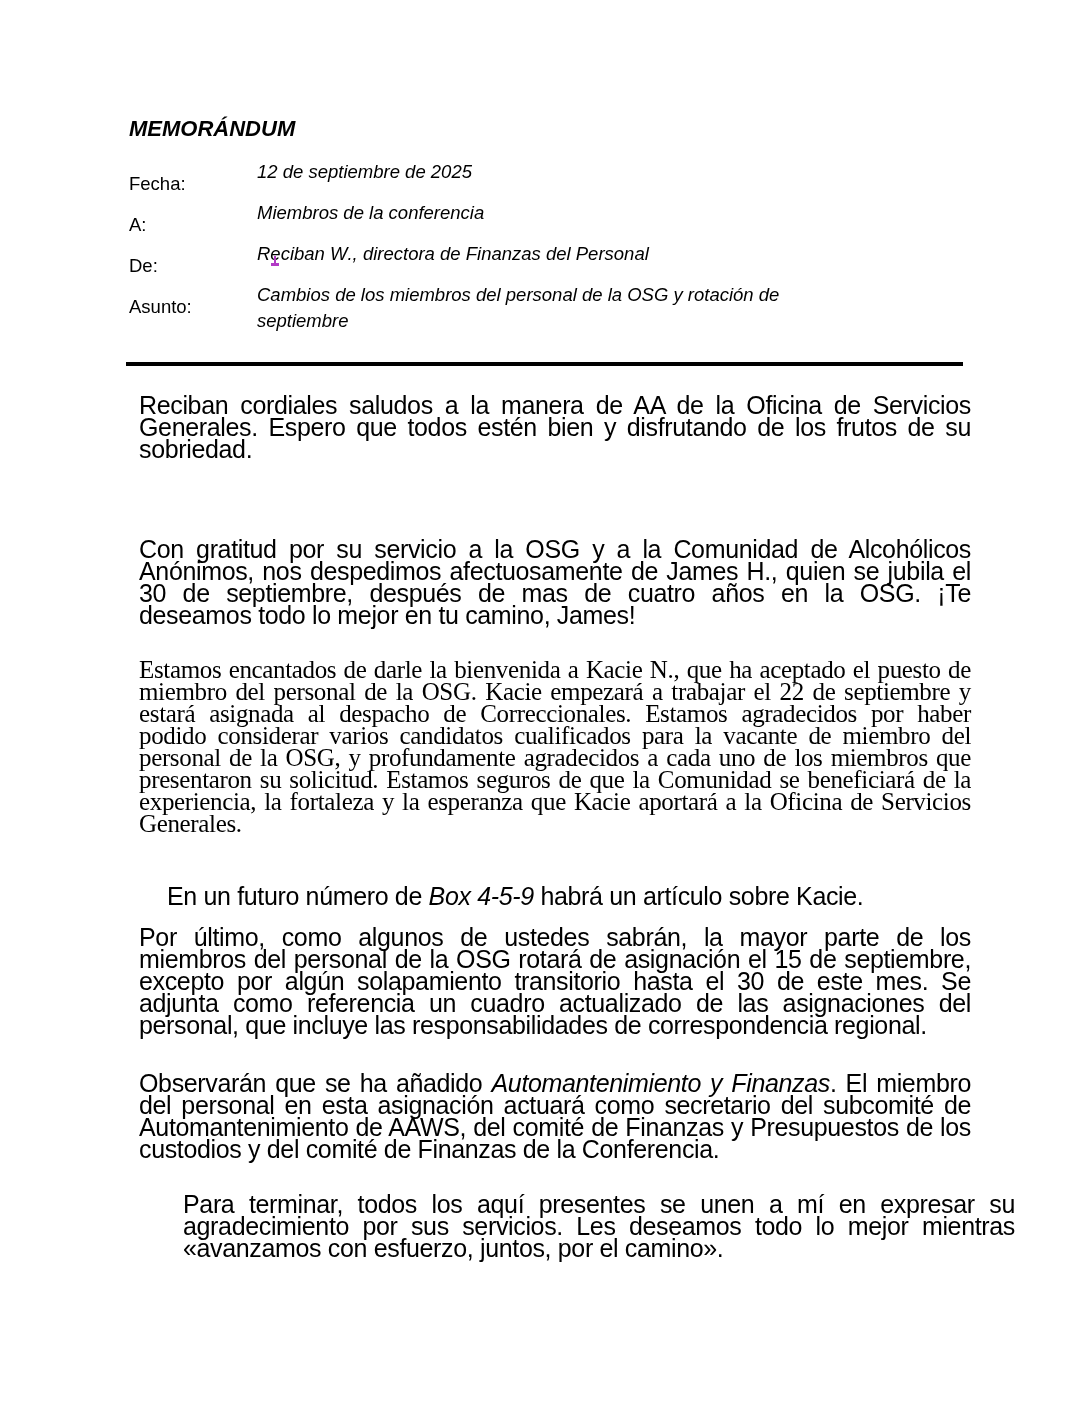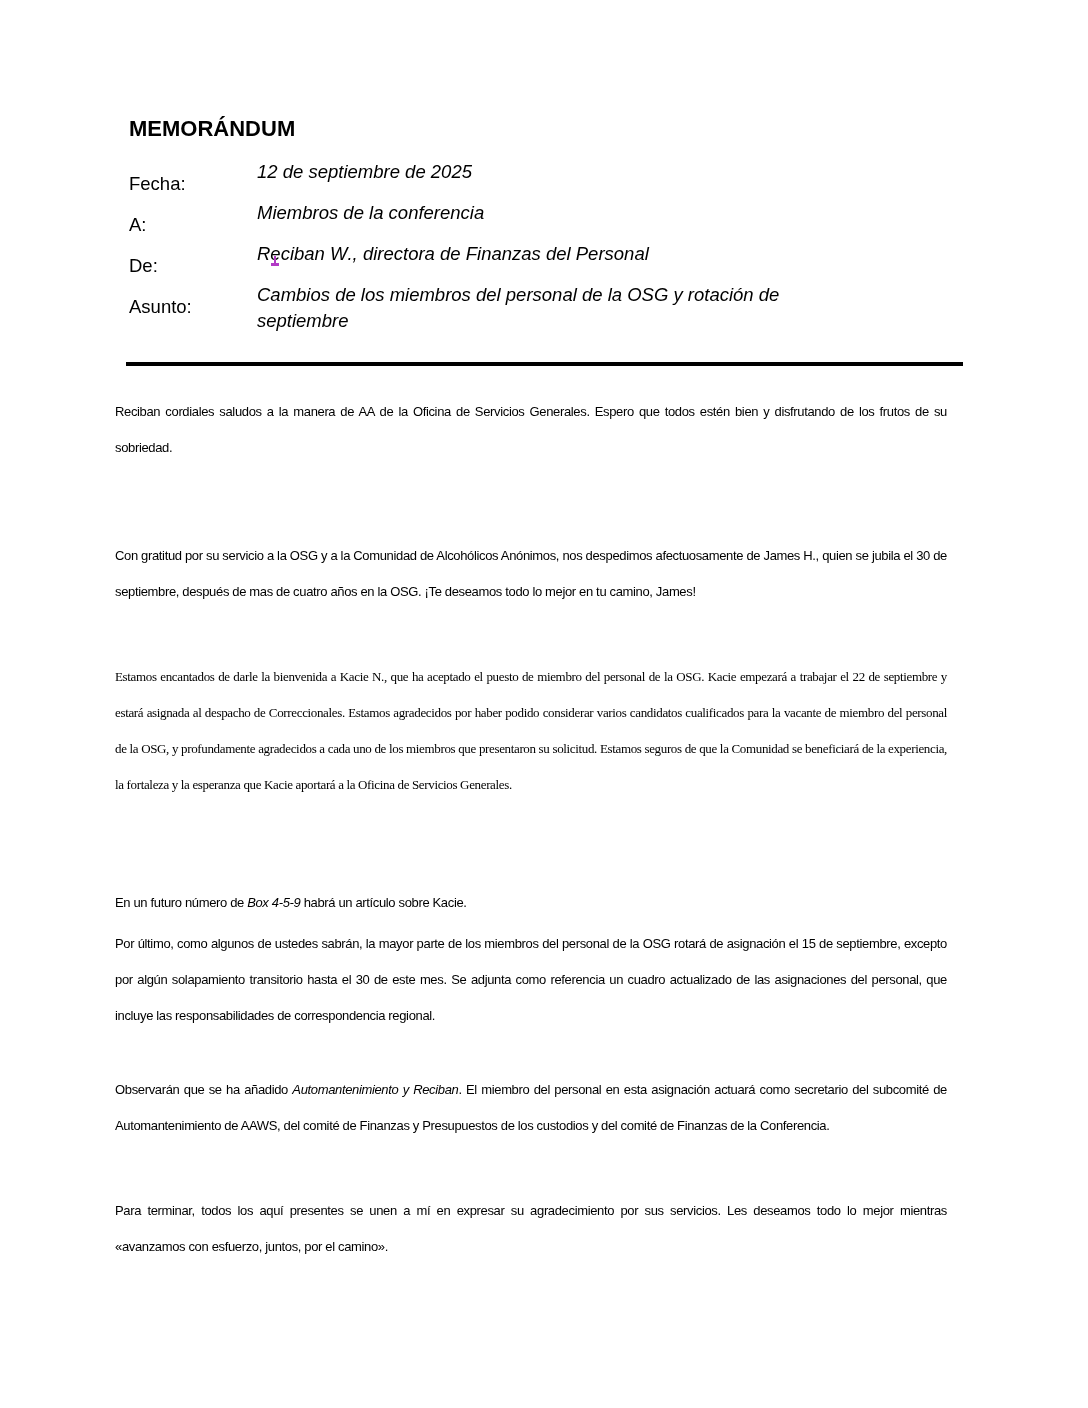--- a/index.html
+++ b/index.html
@@ -21,20 +21,21 @@
       width: 1088px; height: 1408px;
       background: #ffffff;
     }
     .title {
       position: absolute;
       left: 129px;
       top: 116px;
       font-size: 22px;
       font-weight: bold;
       letter-spacing: 0px;
+      font-style: italic;
     }
     .hdr-row {
       position: absolute;
       left: 129px;
       font-size: 18.5px;
       line-height: 26px;
       width: 840px;
     }
     .hdr-label {
       position: absolute;
@@ -73,24 +74,24 @@
     .rule {
       position: absolute;
       left: 126px;
       top: 362px;
       width: 837px;
       height: 4px;
       background: #000000;
     }
     .body-text {
       position: absolute;
-      left: 115px;
+      left: 139px;
       width: 832px;
-      font-size: 13px;
-      line-height: 36px;
+      font-size: 25px;
+      line-height: 22px;
       text-align: justify;
       letter-spacing: -0.35px;
       word-spacing: 0px;
     }
     .body-text p {
       margin: 0;
     }
     .last-left {
       text-align-last: left;
     }
@@ -131,30 +132,30 @@
 
 
   <div class="body-text" style="top:538px;">
     <p class="last-left">Con gratitud por su servicio a la OSG y a la Comunidad de Alcohólicos Anónimos, nos despedimos afectuosamente de James H., quien se jubila el 30 de septiembre, después de mas de cuatro años en la OSG. ¡Te deseamos todo lo mejor en tu camino, James!</p>
   </div>
 
   <div class="body-text" style="top:659px;font-family:Liberation Serif, serif;">
     <p class="last-left">Estamos encantados de darle la bienvenida a Kacie N., que ha aceptado el puesto de miembro del personal de la OSG. Kacie empezará a trabajar el 22 de septiembre y estará asignada al despacho de Correccionales. Estamos agradecidos por haber podido considerar varios candidatos cualificados para la vacante de miembro del personal de la OSG, y profundamente agradecidos a cada uno de los miembros que presentaron su solicitud. Estamos seguros de que la Comunidad se beneficiará de la experiencia, la fortaleza y la esperanza que Kacie aportará a la Oficina de Servicios Generales.</p>
   </div>
 
-  <div class="body-text" style="top:885px;">
+  <div class="body-text" style="top:885px;margin-left:28px;">
     <p class="last-left"><span>En un futuro número de </span><i>Box 4-5-9</i><span> habrá un artículo sobre Kacie.</span></p>
   </div>
 
   <div class="body-text" style="top:926px;">
     <p class="last-left">Por último, como algunos de ustedes sabrán, la mayor parte de los miembros del personal de la OSG rotará de asignación el 15 de septiembre, excepto por algún solapamiento transitorio hasta el 30 de este mes. Se adjunta como referencia un cuadro actualizado de las asignaciones del personal, que incluye las responsabilidades de correspondencia regional.</p>
   </div>
 
   <div class="body-text" style="top:1072px;">
-    <p class="last-left"><span>Observarán que se ha añadido </span><i>Automantenimiento y Reciban</i><span>. El miembro del personal en esta asignación actuará como secretario del subcomité de Automantenimiento de AAWS, del comité de Finanzas y Presupuestos de los custodios y del comité de Finanzas de la Conferencia.</span></p>
+    <p class="last-left"><span>Observarán que se ha añadido </span><i>Automantenimiento y Finanzas</i><span>. El miembro del personal en esta asignación actuará como secretario del subcomité de Automantenimiento de AAWS, del comité de Finanzas y Presupuestos de los custodios y del comité de Finanzas de la Conferencia.</span></p>
   </div>
 
-  <div class="body-text" style="top:1193px;">
+  <div class="body-text" style="top:1193px;margin-left:44px;">
     <p class="last-left">Para terminar, todos los aquí presentes se unen a mí en expresar su agradecimiento por sus servicios. Les deseamos todo lo mejor mientras «avanzamos con esfuerzo, juntos, por el camino».</p>
   </div>
 
 
 </div>
 
 </body></html>

